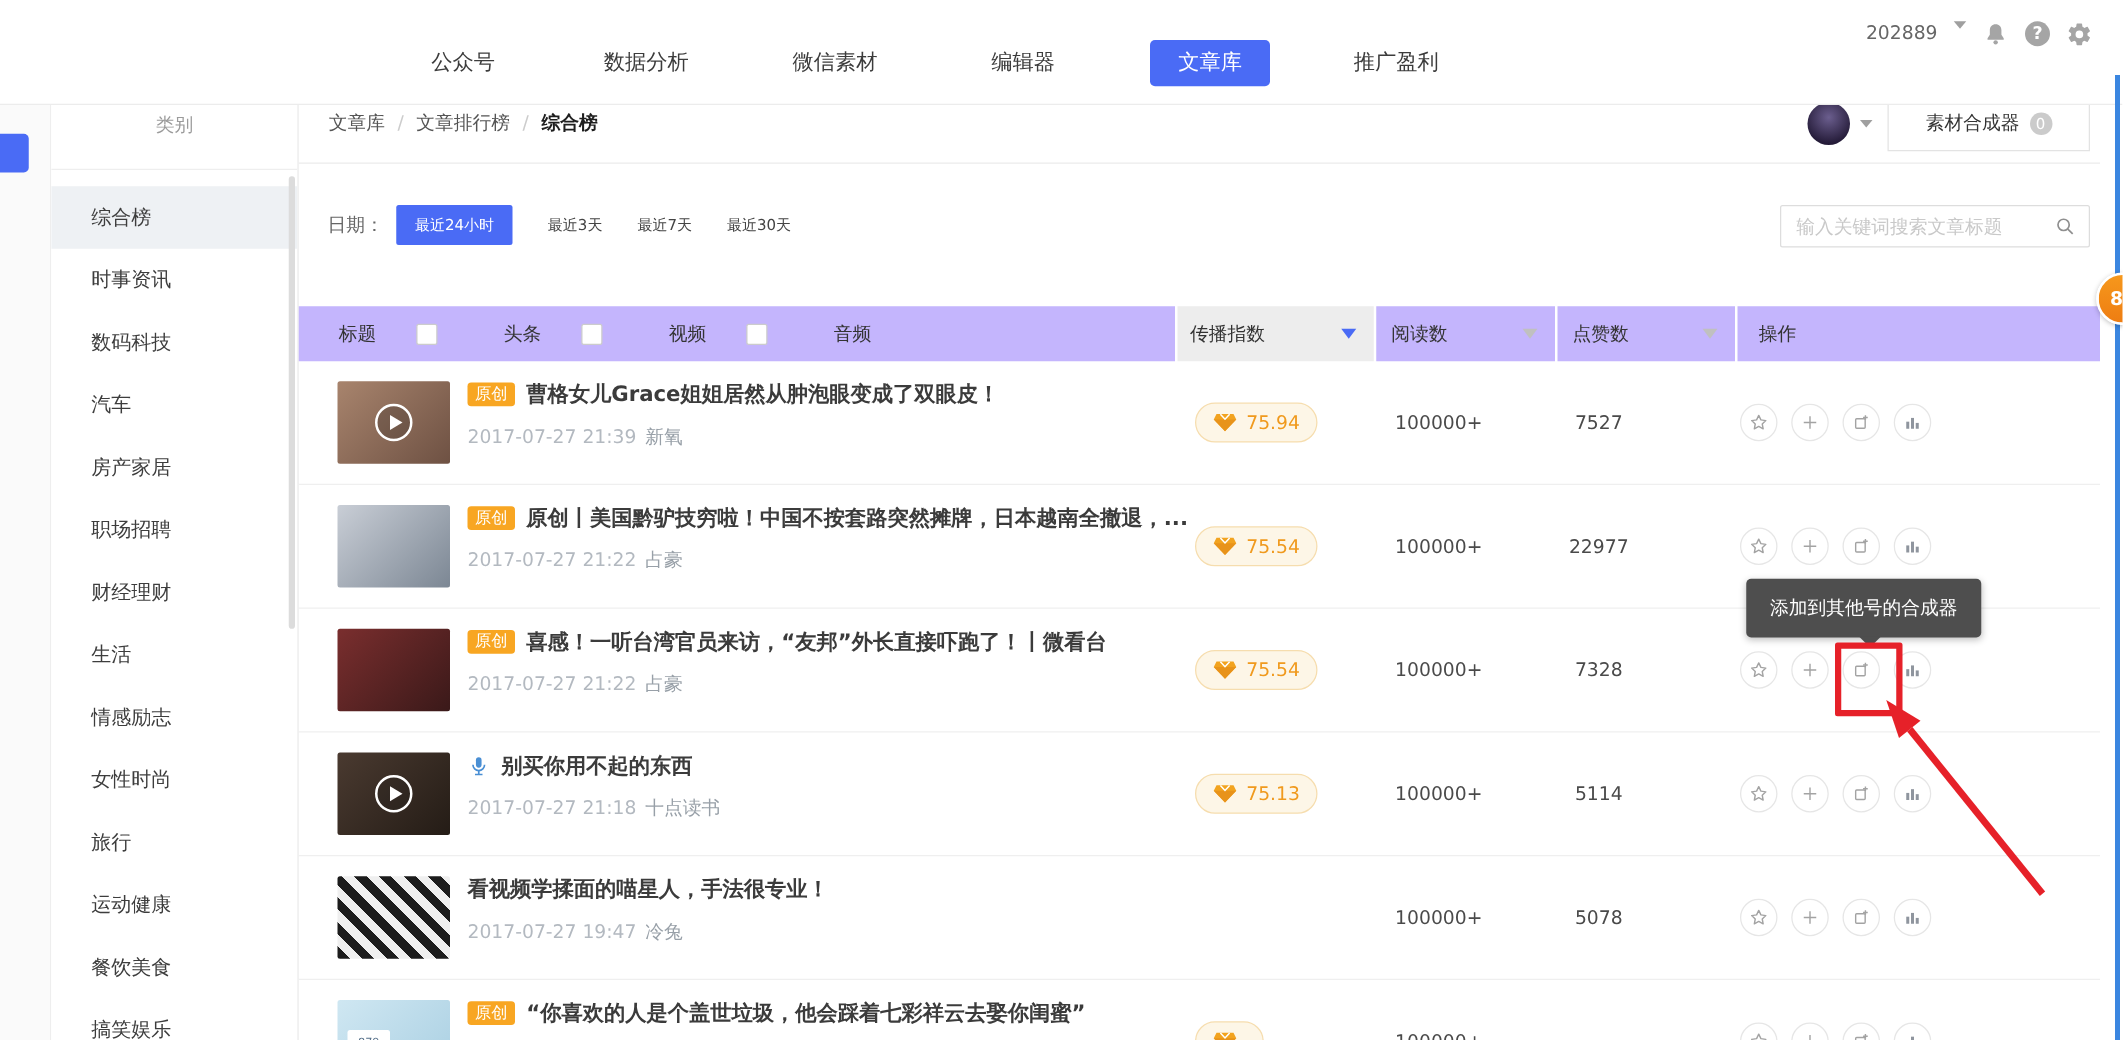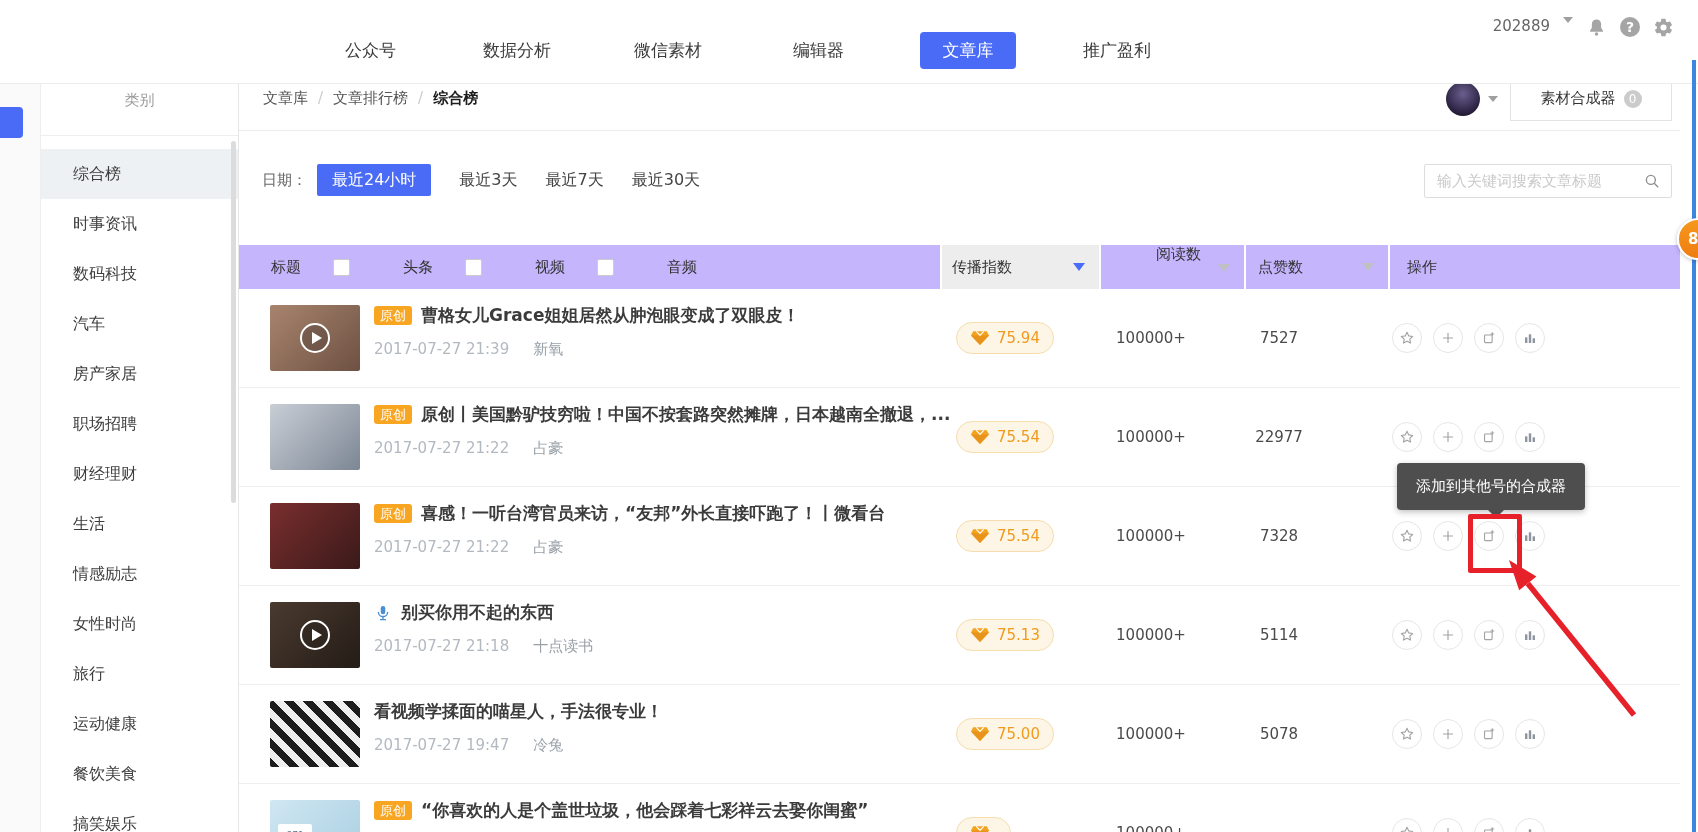--- a/index.html
+++ b/index.html
@@ -34,33 +34,33 @@
   .crumb .sep{color:#ccc;}
   .crumb .current{font-weight:bold;color:#1e1e1e;}
   .crumb-right{position:absolute;right:8px;top:10px;display:flex;align-items:center;}
   .avatar{width:34px;height:34px;border-radius:50%;background:radial-gradient(circle at 50% 35%,#6b5e8e,#241b38 75%);}
   .av-caret{margin:0 12px 0 8px;}
   .composer-btn{width:160px;height:43px;border:1px solid #e3e3e3;background:#fff;display:flex;align-items:center;justify-content:center;gap:8px;font-size:15px;color:#333;cursor:pointer;}
   .composer-count{width:18px;height:18px;border-radius:50%;background:#cbcbcb;color:#fff;font-size:12px;line-height:18px;text-align:center;}
   
   .daterow{position:absolute;left:23px;top:98px;height:32px;display:flex;align-items:center;font-size:15px;color:#666;}
   .date-label{margin-right:10px;}
-  .pill{height:32px;line-height:32px;font-size:16px;color:#444;cursor:pointer;margin-left:28px;}
+  .pill{height:32px;line-height:32px;font-size:12px;color:#444;cursor:pointer;margin-left:28px;}
   .pill.active{background:#4a6bf5;color:#fff;padding:0 15px;border-radius:2px;margin-left:0;}
   
   .searchbox{position:absolute;left:1185px;top:98px;width:248px;height:34px;border:1px solid #dddddd;border-radius:2px;display:flex;align-items:center;background:#fff;box-sizing:border-box;}
   .searchbox input{border:none;outline:none;flex:1;min-width:0;padding:0 6px 0 12px;font-size:15px;color:#333;background:transparent;font-family:inherit;}
   .searchbox input::placeholder{color:#c9c9c9;}
   .search-ic{width:18px;height:18px;margin-right:10px;stroke:#8f8f8f;fill:none;stroke-width:1.8;flex:none;cursor:pointer;}
   
   .thead{position:absolute;left:0;top:179px;width:1441px;height:44px;font-size:15px;color:#333;}
   .th{position:absolute;top:0;height:44px;background:#c4b5fd;display:flex;align-items:center;box-sizing:border-box;}
   .th-title{left:0;width:701px;padding-left:32px;}
   .th-index{left:703px;width:157px;background:#ededed;padding-left:10px;}
-  .th-reads{left:862px;width:143px;padding-left:12px;flex-direction:column;}
+  .th-reads{left:862px;width:143px;padding-left:12px;}
   .th-likes{left:1007px;width:142px;padding-left:12px;}
   .th-ops{left:1151px;width:290px;padding-left:17px;}
   .sort{margin-left:auto;margin-right:14px;width:0;height:0;border-left:6px solid transparent;border-right:6px solid transparent;border-top:8px solid #c0c0c0;cursor:pointer;}
   .sort.blue{border-top-color:#4a6bf5;}
   .cbg{display:flex;align-items:center;margin-left:32px;cursor:pointer;gap:44px;}
   .cb{width:15px;height:15px;border:1px solid #cccccc;border-radius:2px;background:#fff;margin-right:9px;}
   
   .rows{position:absolute;left:0;top:223px;width:1441px;}
   .row{position:relative;height:99px;border-bottom:1px solid #efefef;box-sizing:border-box;}
   .thumb{position:absolute;left:31px;top:16px;width:90px;height:66px;border-radius:2px;overflow:hidden;cursor:pointer;}
@@ -72,21 +72,21 @@
   .t6{background:linear-gradient(135deg,#cfe7f2,#a9cfe2);}
   .thumb-card{position:absolute;left:8px;top:24px;width:34px;height:22px;background:#fff;border-radius:2px;font-size:9px;color:#57718a;text-align:center;line-height:22px;}
   .play{position:absolute;left:50%;top:50%;transform:translate(-50%,-50%);width:30px;height:30px;border:2px solid #fff;border-radius:50%;background:rgba(30,30,30,.22);box-sizing:border-box;}
   .play:after{content:"";position:absolute;left:10px;top:7px;border-left:10px solid #fff;border-top:6px solid transparent;border-bottom:6px solid transparent;}
   .rowmain{position:absolute;left:135px;top:15px;width:575px;}
   .titleline{display:flex;align-items:center;gap:9px;font-size:17px;font-weight:bold;color:#3b3b3b;white-space:nowrap;}
   .obadge{flex:none;background:#f8a622;color:#fff;font-size:13px;font-weight:normal;padding:3px 6px;border-radius:3px;line-height:1;}
   .mic-ic{width:18px;height:18px;flex:none;}
   .atitle{cursor:pointer;}
   .dateline{margin-top:13px;font-size:15px;color:#b3b9c0;}
-  .src{color:#98a0a8;margin-left:24px;text-align:right;}
+  .src{color:#98a0a8;margin-left:7px;text-align:right;}
   .cell-idx{position:absolute;left:703px;top:0;width:157px;height:98px;display:flex;align-items:center;padding-left:14px;box-sizing:border-box;}
   .ipill{display:flex;align-items:center;gap:7px;background:#fdf6e7;border:1px solid #f6ddae;border-radius:16px;height:30px;padding:0 13px;font-size:15px;color:#f09a1e;}
   .gem{width:20px;height:16px;}
   .cell-reads{position:absolute;left:862px;top:0;width:100px;height:98px;display:flex;align-items:center;justify-content:center;font-size:15px;color:#4a4a4a;}
   .cell-likes{position:absolute;left:1000px;top:0;width:80px;height:98px;display:flex;align-items:center;justify-content:center;font-size:15px;color:#4a4a4a;}
   .cell-ops{position:absolute;left:1151px;top:0;height:98px;display:flex;align-items:center;gap:11px;padding-left:2px;}
   .aic{width:30px;height:30px;border:1px solid #e6e6e6;border-radius:50%;display:flex;align-items:center;justify-content:center;box-sizing:border-box;cursor:pointer;background:#fff;}
   .aic svg{width:16px;height:16px;stroke:#a3a3a3;fill:none;stroke-width:1.7;}
   .aic.bars svg{stroke:none;fill:#8f959e;}
   
@@ -437,28 +437,20 @@
     </div>
 
     <div class="row">
       <div class="thumb t5"></div>
       <div class="rowmain">
         <div class="titleline">
           <span class="atitle">看视频学揉面的喵星人，手法很专业！</span>
         </div>
         <div class="dateline"><span>2017-07-27 19:47</span><span class="src">冷兔</span></div>
       </div>
-      <div class="cell-idx">
-          <div class="ipill">
-            <svg class="gem">
-              <use href="#s-gem"></use>
-            </svg>
-            <span>75.00</span>
-          </div>
-        </div>
       <div class="cell-reads">100000+</div>
       <div class="cell-likes">5078</div>
       <div class="cell-ops">
         <span class="aic">
             <svg>
               <use href="#s-star"></use>
             </svg>
           </span>
         <span class="aic">
             <svg>

